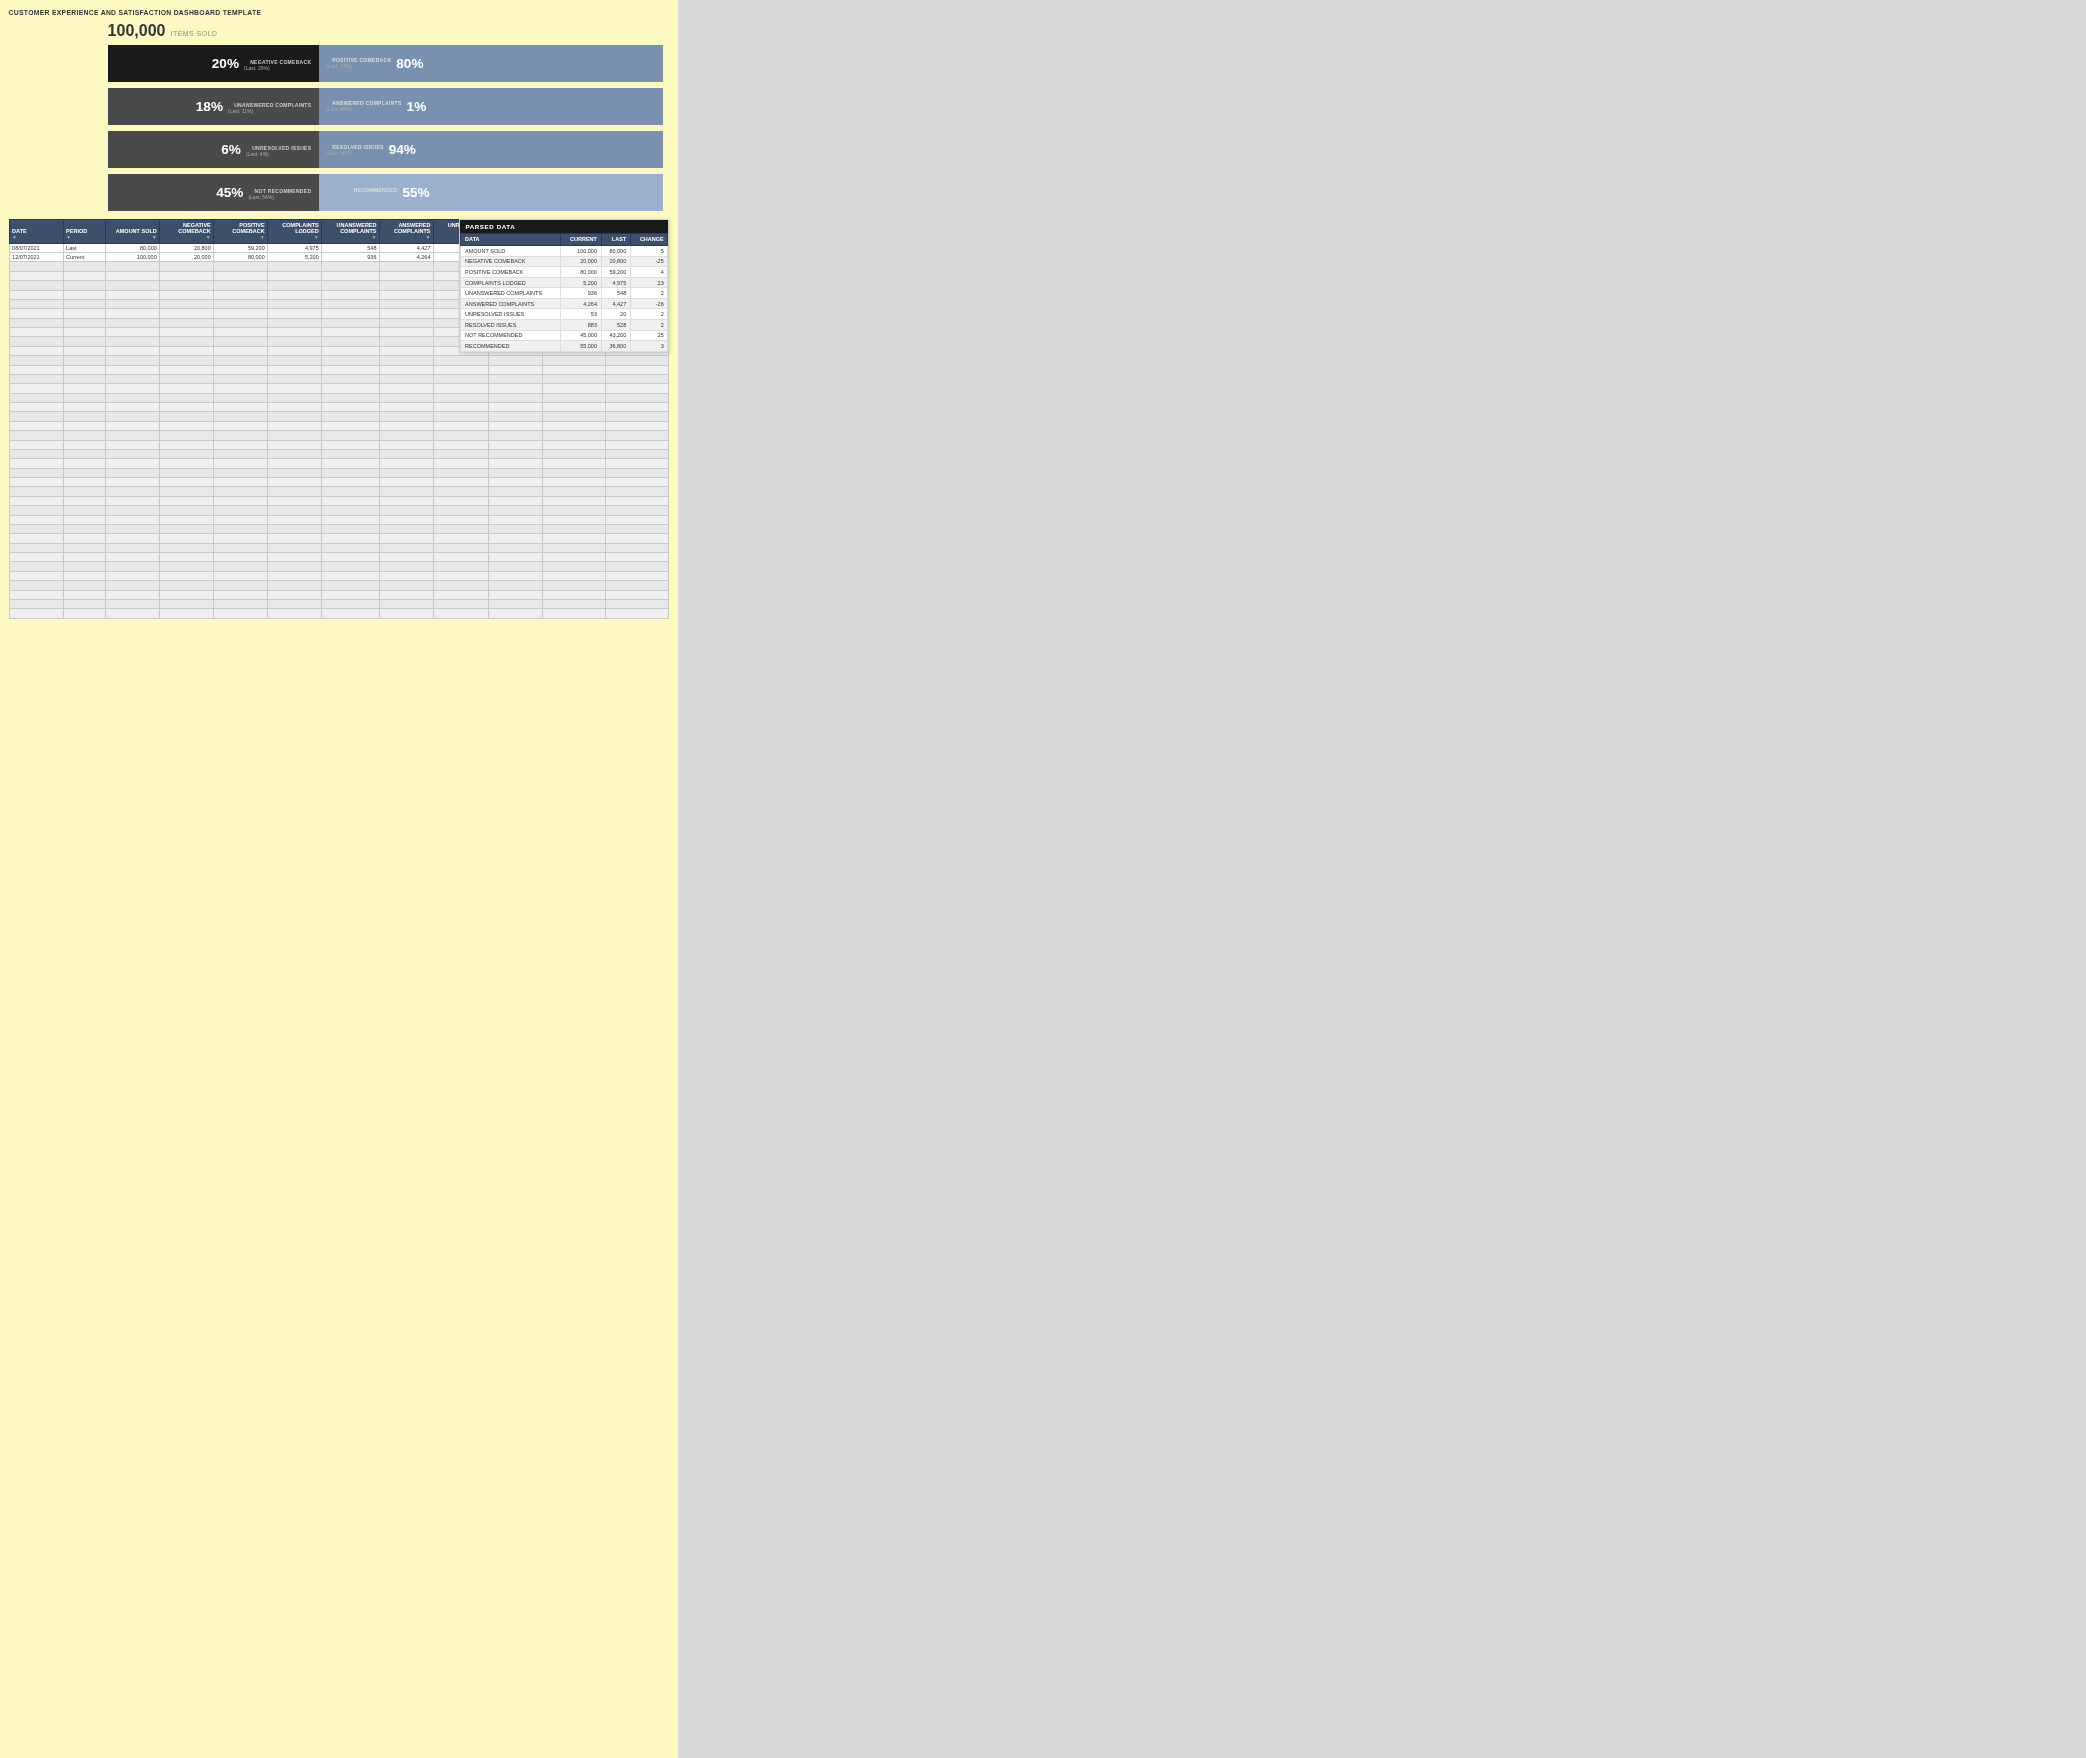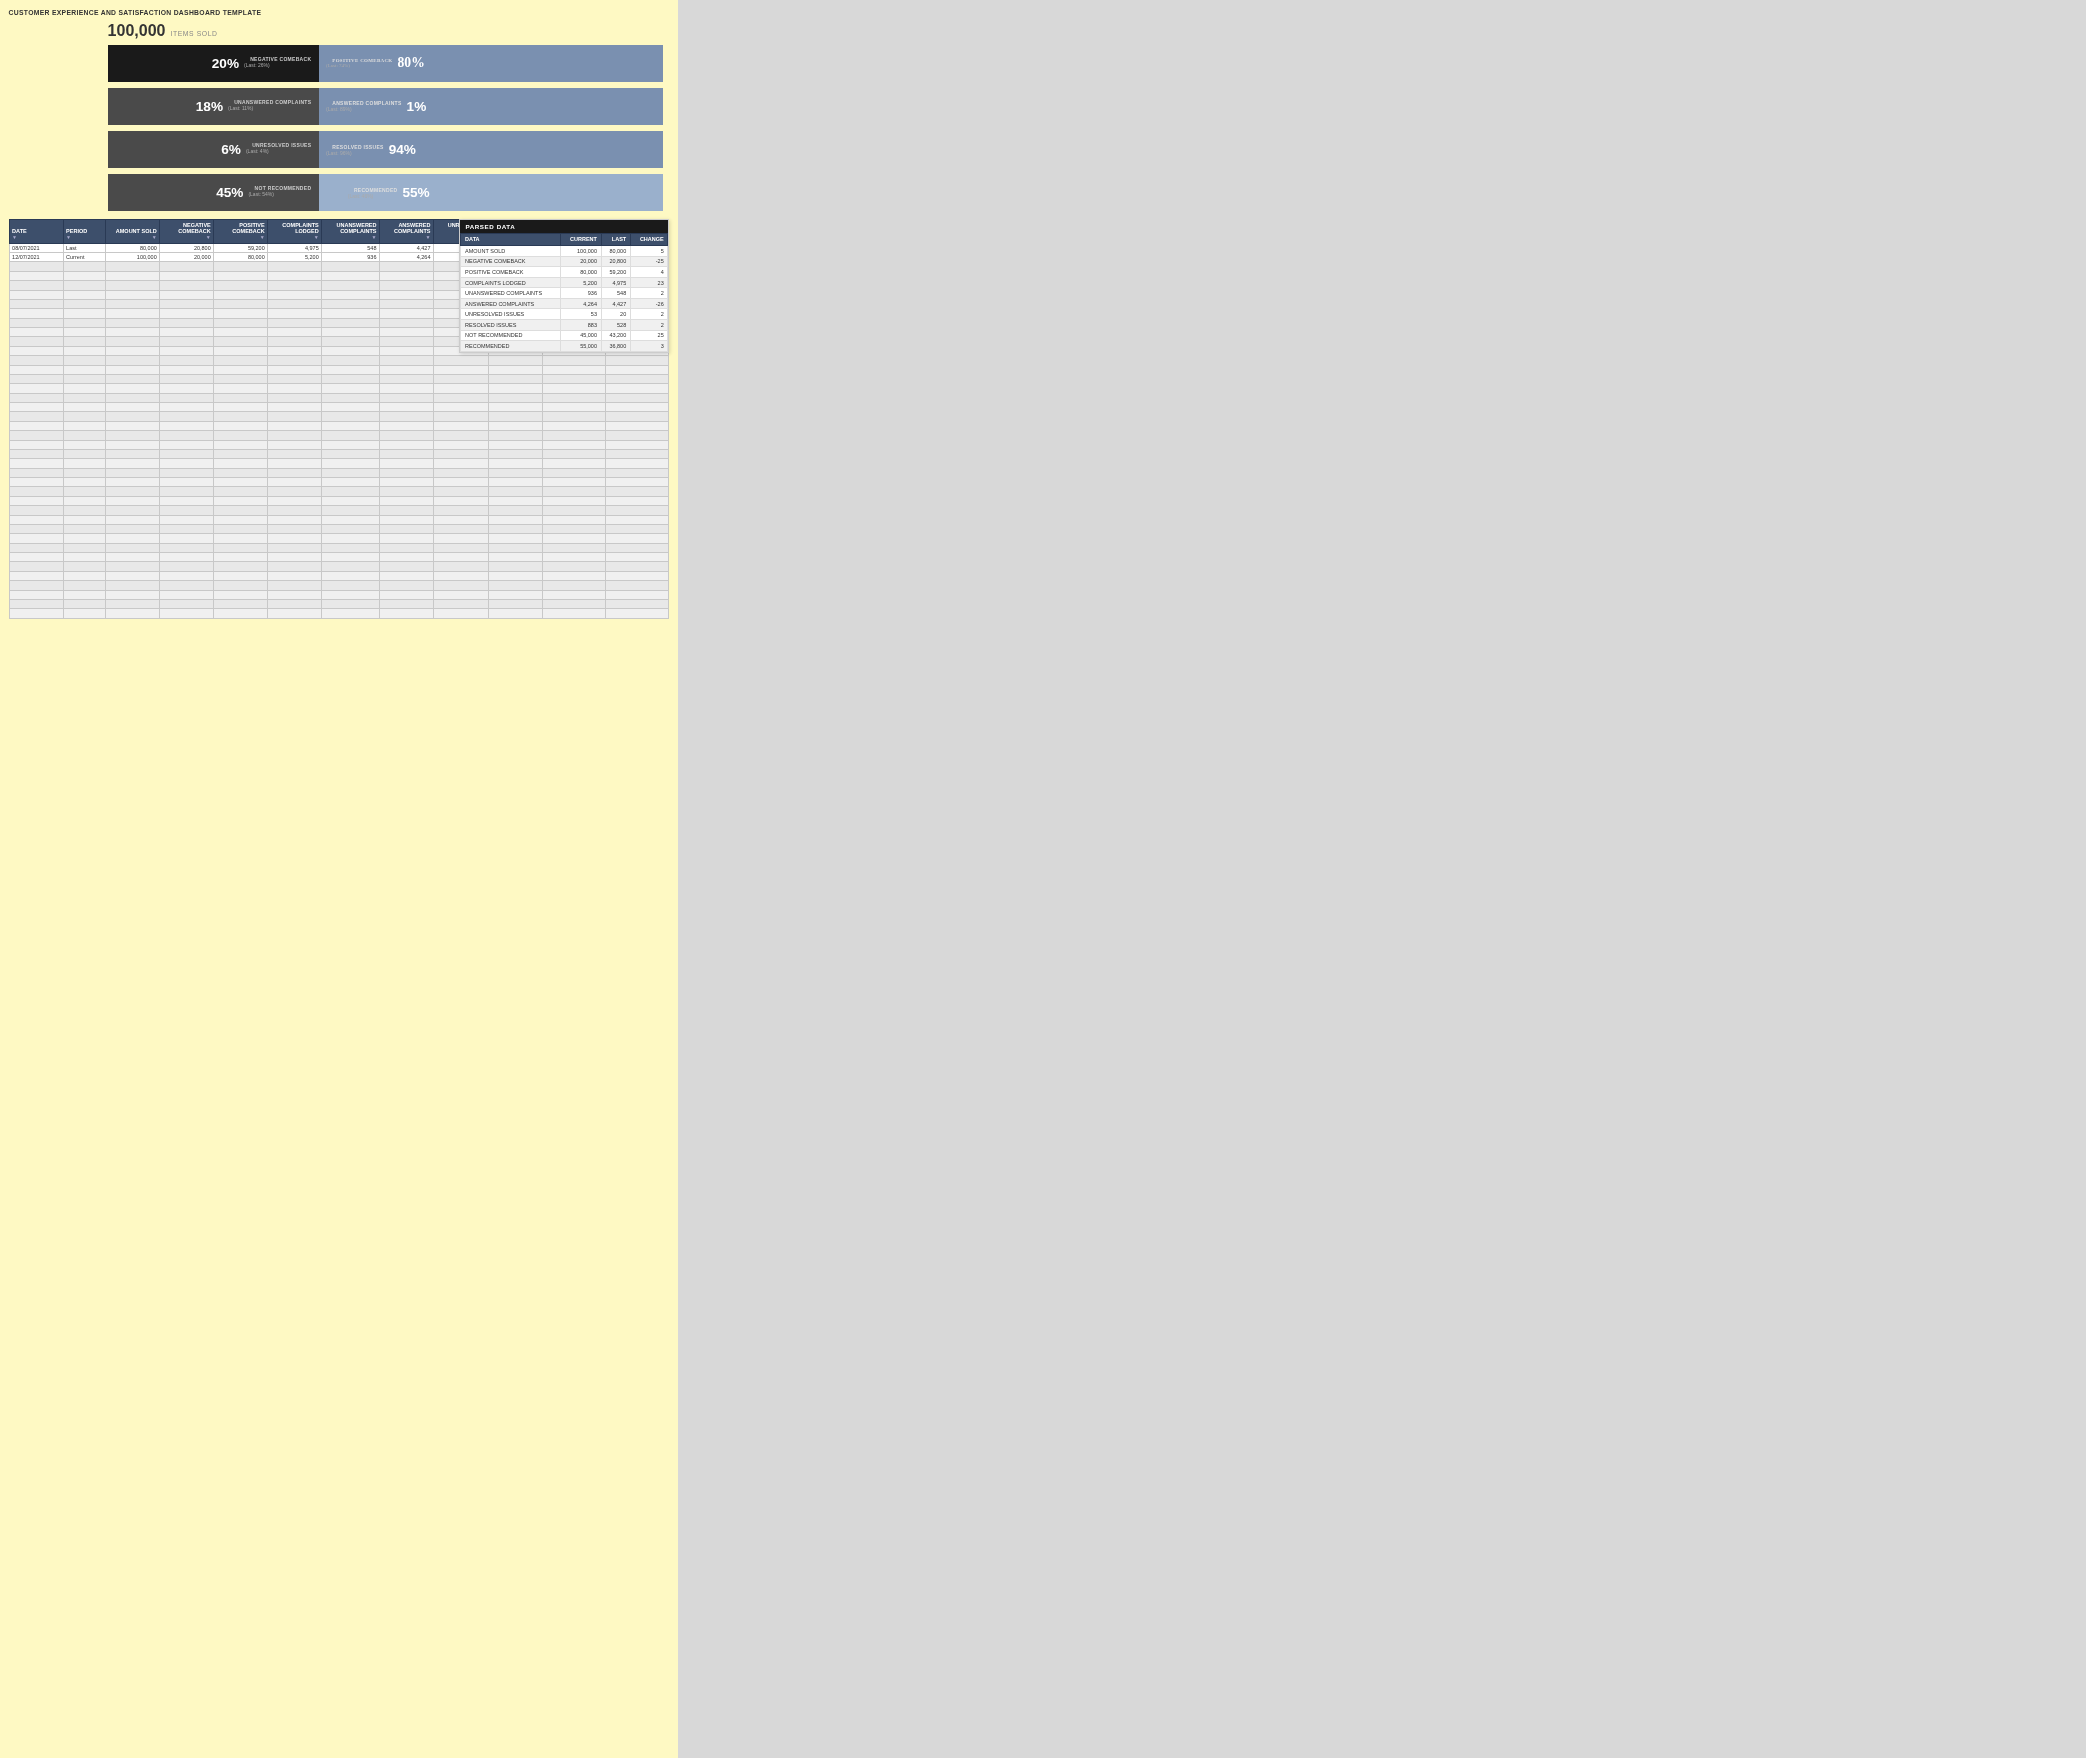--- a/index.html
+++ b/index.html
@@ -13,21 +13,21 @@
     .items-sold-num { font-size: 16px; font-weight: bold; color: #333; }
     .items-sold-label { font-size: 6.8px; color: #888; letter-spacing: 0.6px; }
 
     .kpi-bar { display: flex; height: 37px; margin-bottom: 6.2px; }
     .kpi-left { background: #3d3d3d; display: flex; flex-direction: column; justify-content: center; align-items: flex-end; padding: 0 7.4px; }
     .kpi-left.dark { background: #1a1a1a; }
     .kpi-right { background: #7a90b0; display: flex; flex-direction: column; justify-content: center; align-items: flex-start; padding: 0 7.4px; }
     .kpi-pct { font-size: 13.6px; font-weight: bold; color: #fff; }
     .kpi-label { font-size: 5px; font-weight: bold; color: #ccc; letter-spacing: 0.3px; text-align: right; margin-left: 6.2px; }
     .kpi-sublabel { font-size: 5px; color: #aaa; }
-    .kpi-left-inner { display: flex; align-items: flex-start; gap: 5px; }
+    .kpi-left-inner { display: flex; align-items: flex-end; gap: 5px; }
     .kpi-right-inner { display: flex; align-items: center; gap: 5px; }
 
     
     .table-area { margin-top: 7.4px; overflow-x: auto; }
     table.main-table { border-collapse: collapse; width: 100%; font-size: 5.5px; }
     table.main-table th {
       background: #3d4f6b;
       color: #fff;
       padding: 2.5px 2.5px;
       text-align: right;
@@ -101,21 +101,21 @@
     <div class="kpi-bar" style="margin-bottom:6.2px;">
       <div class="kpi-left dark" style="width:38%;">
         <div class="kpi-left-inner">
           <span class="kpi-pct">20%</span>
           <div>
             <div class="kpi-label">NEGATIVE COMEBACK</div>
             <div class="kpi-sublabel">(Last: 26%)</div>
           </div>
         </div>
       </div>
-      <div class="kpi-right" style="width:62%;font-family:Liberation Serif, serif;">
+      <div class="kpi-right" style="width:62%;">
         <div class="kpi-right-inner">
           <div>
             <div class="kpi-label" style="text-align:left;color:#ddd;">POSITIVE COMEBACK</div>
             <div class="kpi-sublabel">(Last: 74%)</div>
           </div>
           <span class="kpi-pct">80%</span>
         </div>
       </div>
     </div>
 

